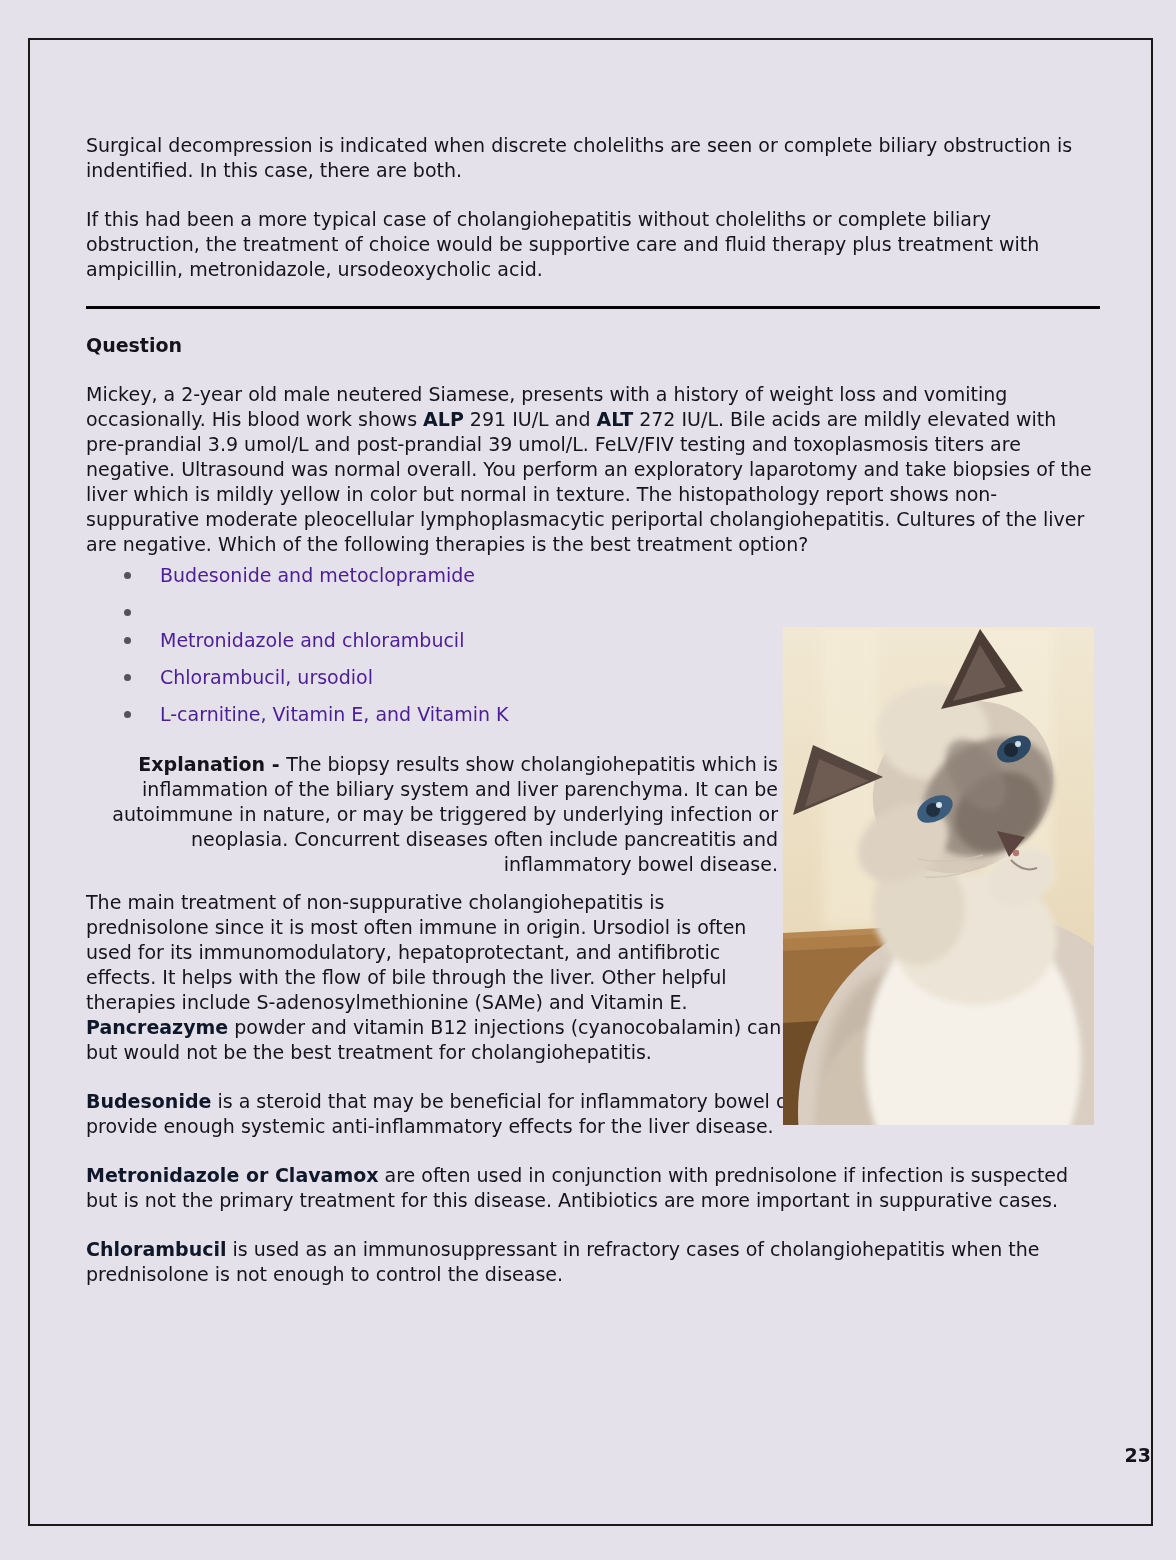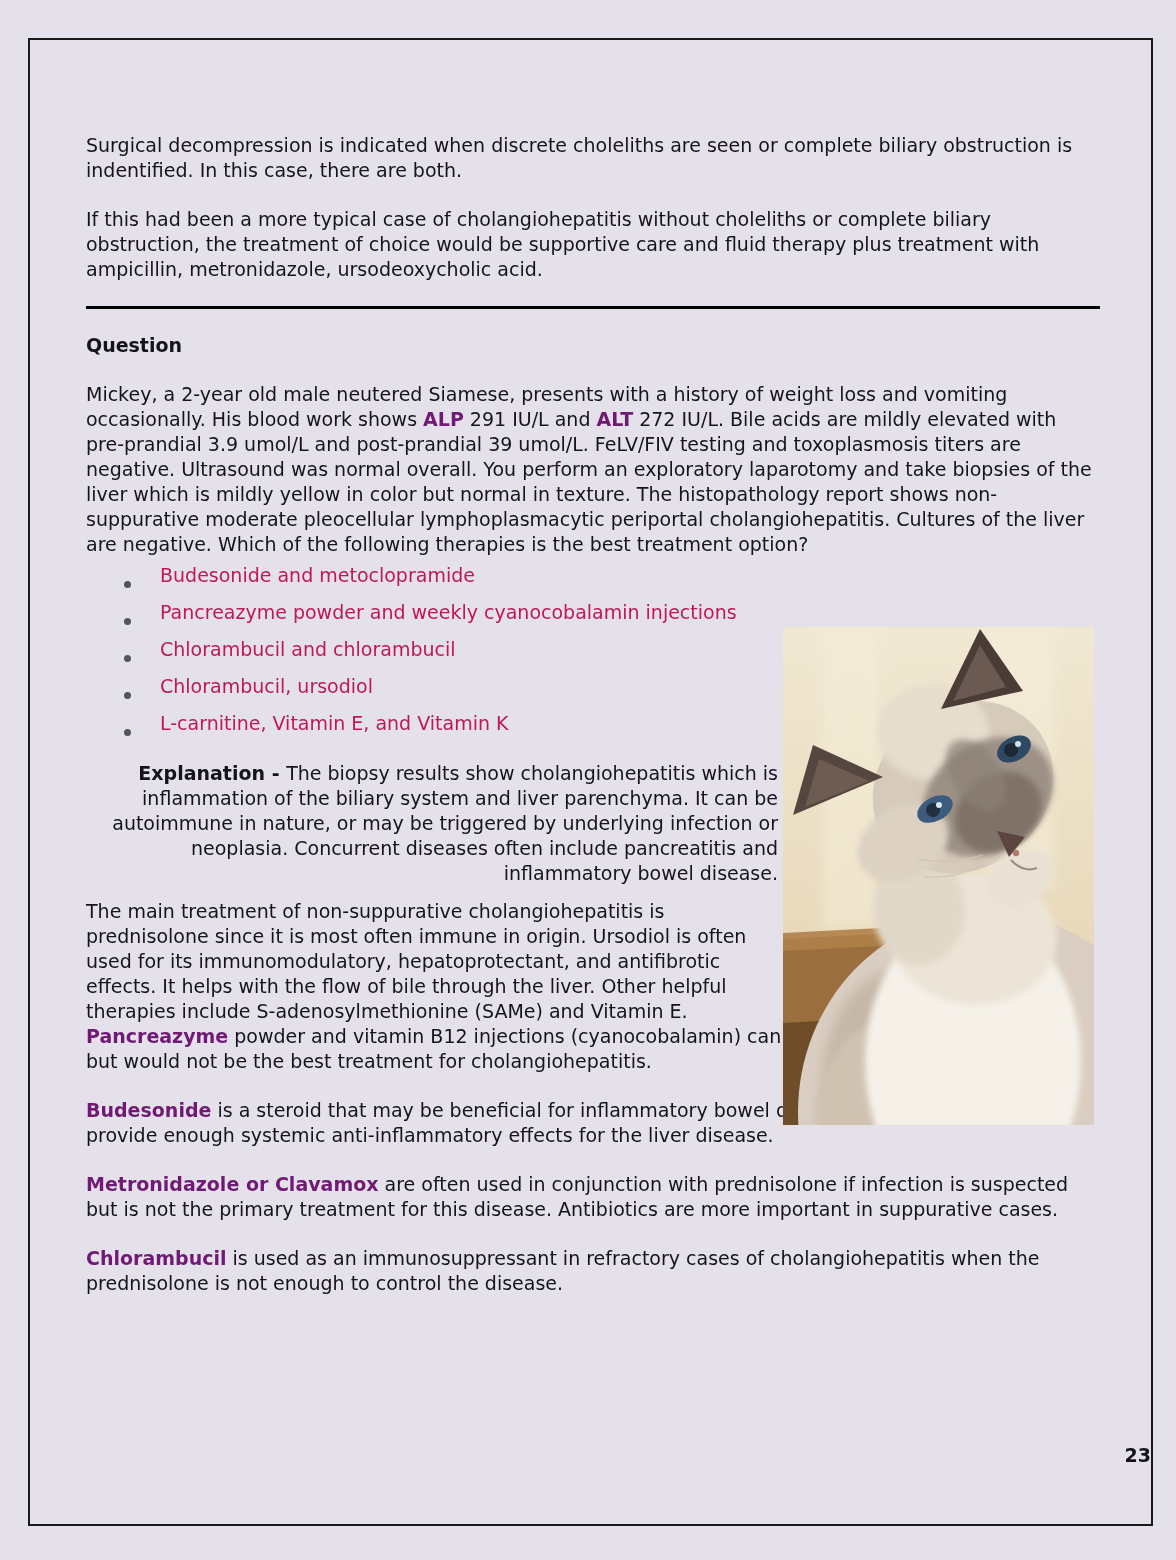--- a/index.html
+++ b/index.html
@@ -26,31 +26,31 @@
   .rule {
     border: none;
     border-top: 3px solid #050505;
     margin: 18px 0 24px 0;
   }
   .heading {
     font-size: 19px;
     font-weight: bold;
     margin: 0 0 24px 0;
   }
-  .blue-bold { color: #701a75; font-weight: bold; }
+  .blue-bold { color: #0f172a; font-weight: bold; }
   .options {
     list-style: none;
     margin: -18px 0 0 0;
     padding: 0;
   }
   .options li {
     display: flex;
-    align-items: flex-end;
+    align-items: flex-start;
     margin: 0 0 12px 0;
-    color: #be185d;
+    color: #4c1d95;
   }
   .options .dot {
     flex: 0 0 auto;
     width: 7px; height: 7px;
     border-radius: 50%;
     background: #53535f;
     margin: 9px 0 0 38px;
   }
   .options .opt-text { margin-left: 29px; }
   .expl { width: 692px; }
@@ -84,25 +84,24 @@
 
   <p><span>Mickey, a 2-year old male neutered Siamese, presents with a history of weight loss and vomiting occasionally. His blood work shows </span><span class="blue-bold">ALP</span><span> 291 IU/L and </span><span class="blue-bold">ALT</span><span> 272 IU/L. Bile acids are mildly elevated with pre-prandial 3.9 umol/L and post-prandial 39 umol/L. FeLV/FIV testing and toxoplasmosis titers are negative. Ultrasound was normal overall. You perform an exploratory laparotomy and take biopsies of the liver which is mildly yellow in color but normal in texture. The histopathology report shows non-suppurative moderate pleocellular lymphoplasmacytic periportal cholangiohepatitis. Cultures of the liver are negative. Which of the following therapies is the best treatment option?</span></p>
 
   <ul class="options">
     <li>
         <span class="dot"></span>
         <span class="opt-text">Budesonide and metoclopramide</span>
       </li>
     <li>
         <span class="dot"></span>
-        <span class="opt-text">Pancreazyme powder and weekly cyanocobalamin injections</span>
       </li>
     <li>
         <span class="dot"></span>
-        <span class="opt-text">Chlorambucil and chlorambucil</span>
+        <span class="opt-text">Metronidazole and chlorambucil</span>
       </li>
     <li>
         <span class="dot"></span>
         <span class="opt-text">Chlorambucil, ursodiol</span>
       </li>
     <li>
         <span class="dot"></span>
         <span class="opt-text">L-carnitine, Vitamin E, and Vitamin K</span>
       </li>
   </ul>

